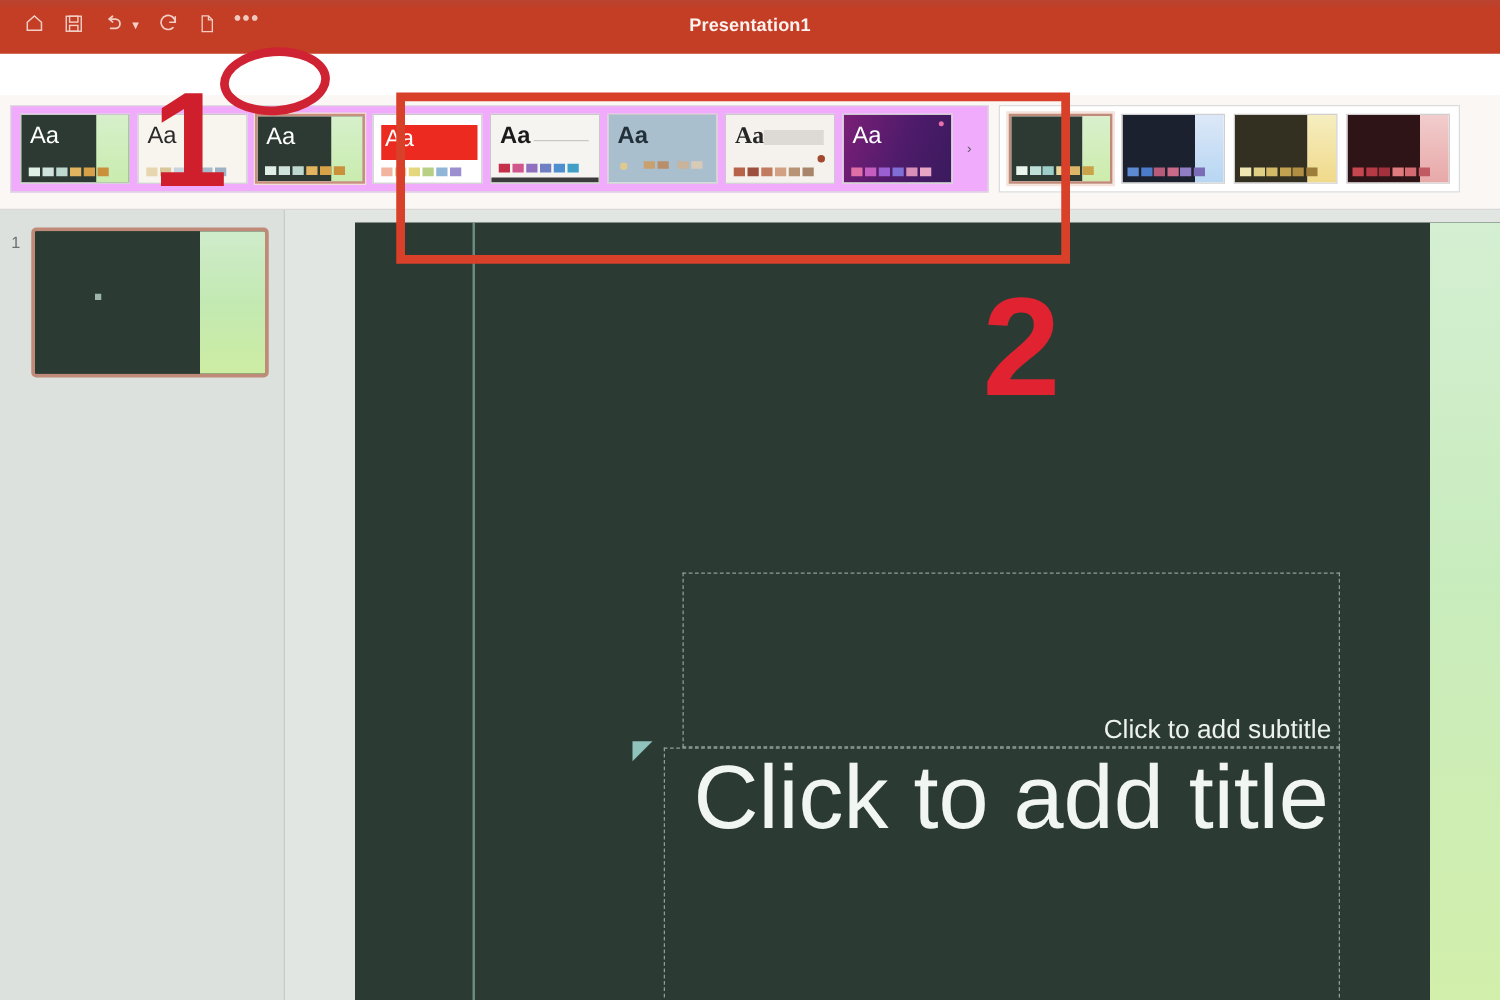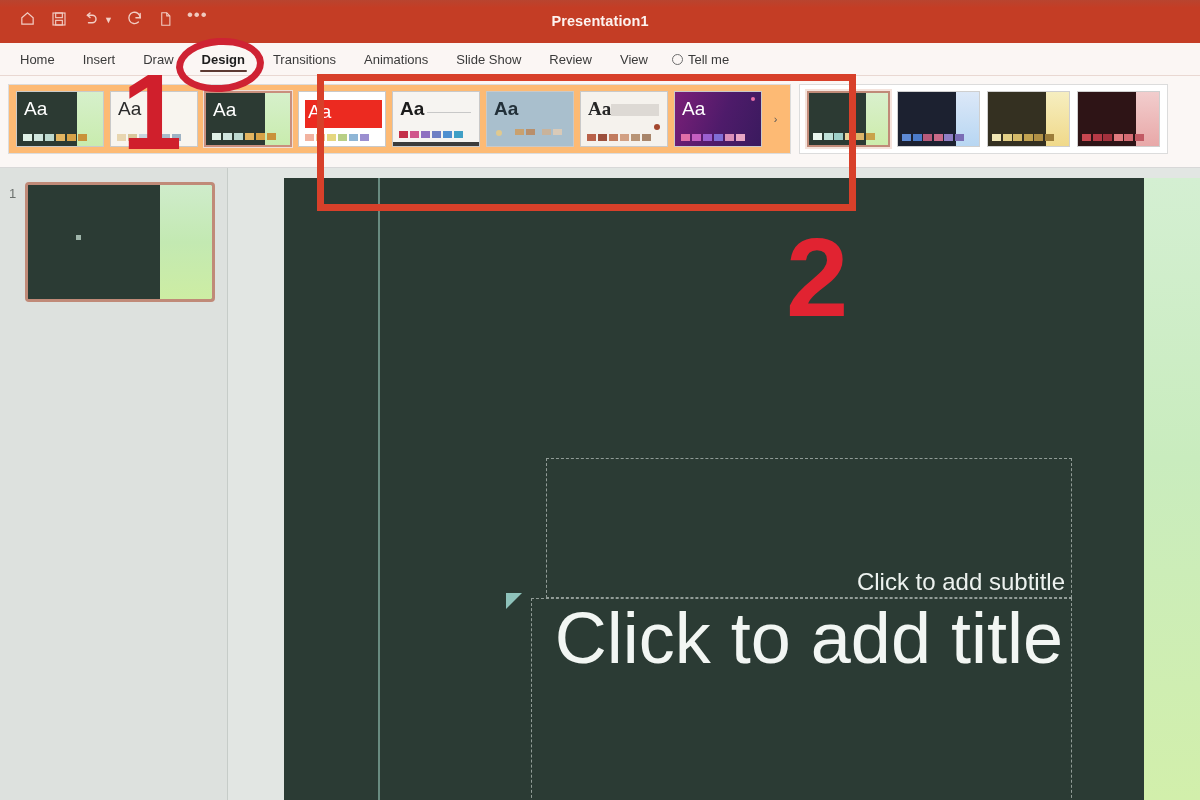--- a/index.html
+++ b/index.html
@@ -152,21 +152,21 @@
     display: flex;
     align-items: flex-start;
     gap: 0;
   }
 
   
   .theme-gallery {
     display: flex;
     align-items: center;
     gap: 6px;
-    background: #fdba74;
+    background: #f0abfc;
     border: 1px solid #dcdcdc;
     padding: 6px 7px;
     height: 70px;
   }
 
   .theme-thumb {
     width: 88px;
     height: 56px;
     border: 1px solid #c9c9c9;
     background: #fff;
@@ -387,21 +387,21 @@
     top: 280px;
     width: 526px;
     height: 140px;
     display: flex;
     align-items: flex-end;
     justify-content: flex-end;
     padding: 0 6px 2px 0;
   }
   .ph-subtitle span {
     color: #edf2ef;
-    font-size: 24px;
+    font-size: 21px;
     line-height: 1.1;
     white-space: nowrap;
   }
   .ph-title {
     left: 247px;
     top: 420px;
     width: 541px;
     height: 210px;
     display: flex;
     align-items: flex-start;
@@ -493,37 +493,20 @@
         <svg width="15" height="16" viewBox="0 0 24 24" fill="none" stroke="#f6d9d1" stroke-width="1.7">
           <path d="M6 2 H14 L19 7 V22 H6 Z"></path>
             <path d="M14 2 V7 H19"></path>
         </svg>
       </span>
       <span class="qat-dots">•••</span>
     </div>
     <div class="doc-title">Presentation1</div>
   </div>
 
-  <div class="tabstrip">
-    <div class="tabs">
-      <div class="tab">Home</div>
-      <div class="tab">Insert</div>
-      <div class="tab">Draw</div>
-      <div class="tab active">Design</div>
-      <div class="tab">Transitions</div>
-      <div class="tab">Animations</div>
-      <div class="tab">Slide Show</div>
-      <div class="tab">Review</div>
-      <div class="tab">View</div>
-      <div class="tab tab-tellme">
-        <span class="tellme-bulb"></span>
-        <span>Tell me</span>
-      </div>
-    </div>
-  </div>
 
   <div class="ribbon">
     <div class="ribbon-inner">
 
       <div class="theme-gallery">
 
         <div class="theme-thumb">
           <div class="tt-body" style="background:#2c3a33"></div>
           <div class="tt-body" style="left:70%;background:linear-gradient(180deg,#d6f0cb,#c9ecae)"></div>
           <div class="tt-aa" style="color:#ffffff">Aa</div>

